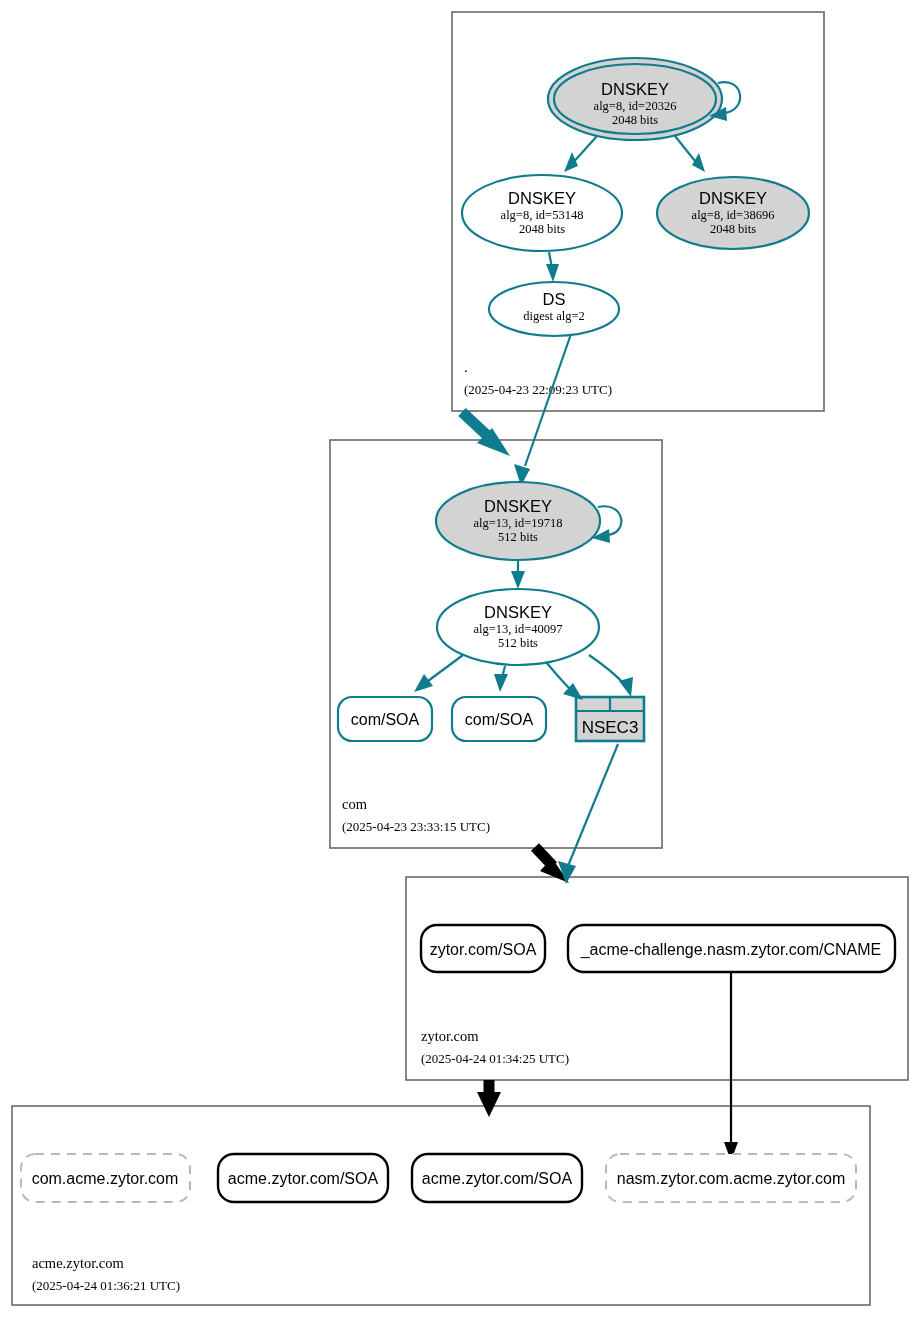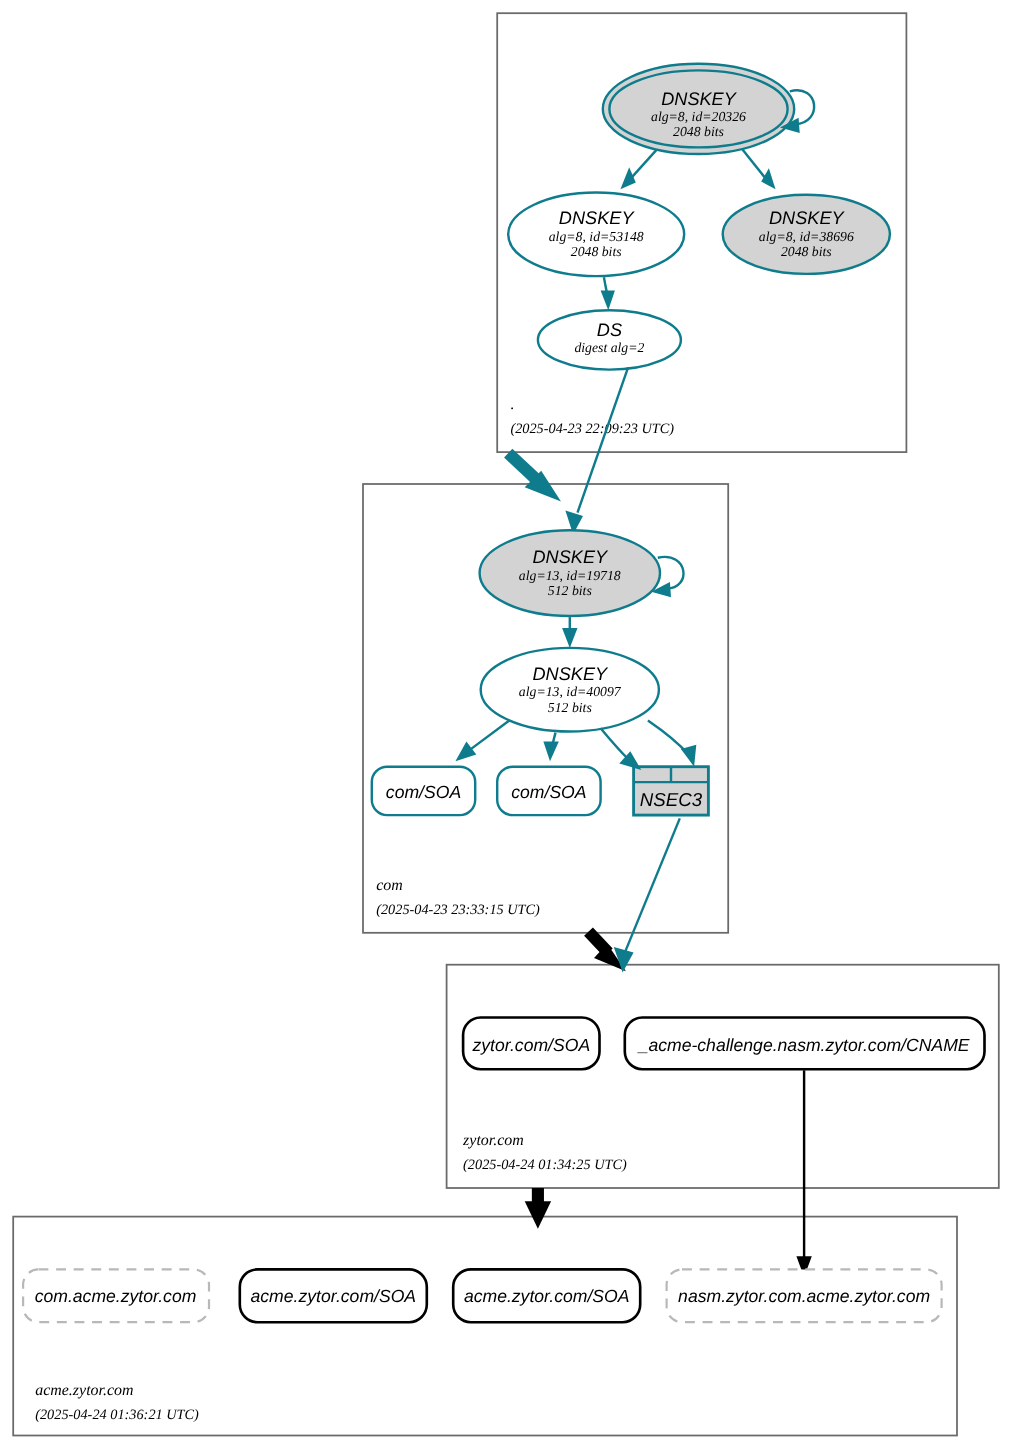--- a/index.html
+++ b/index.html
@@ -10,21 +10,20 @@
   body {
     font-family: "Liberation Sans", sans-serif;
     width: 920px;
     height: 1324px;
     overflow: hidden;
   }
   #canvas {
     position: relative;
     width: 920px;
     height: 1308px;
-    font-style: italic;
   }
   svg#diagram {
     position: absolute;
     left: 0;
     top: 0;
     width: 920px;
     height: 1324px;
   }
   .zone-box {
     fill: none;

